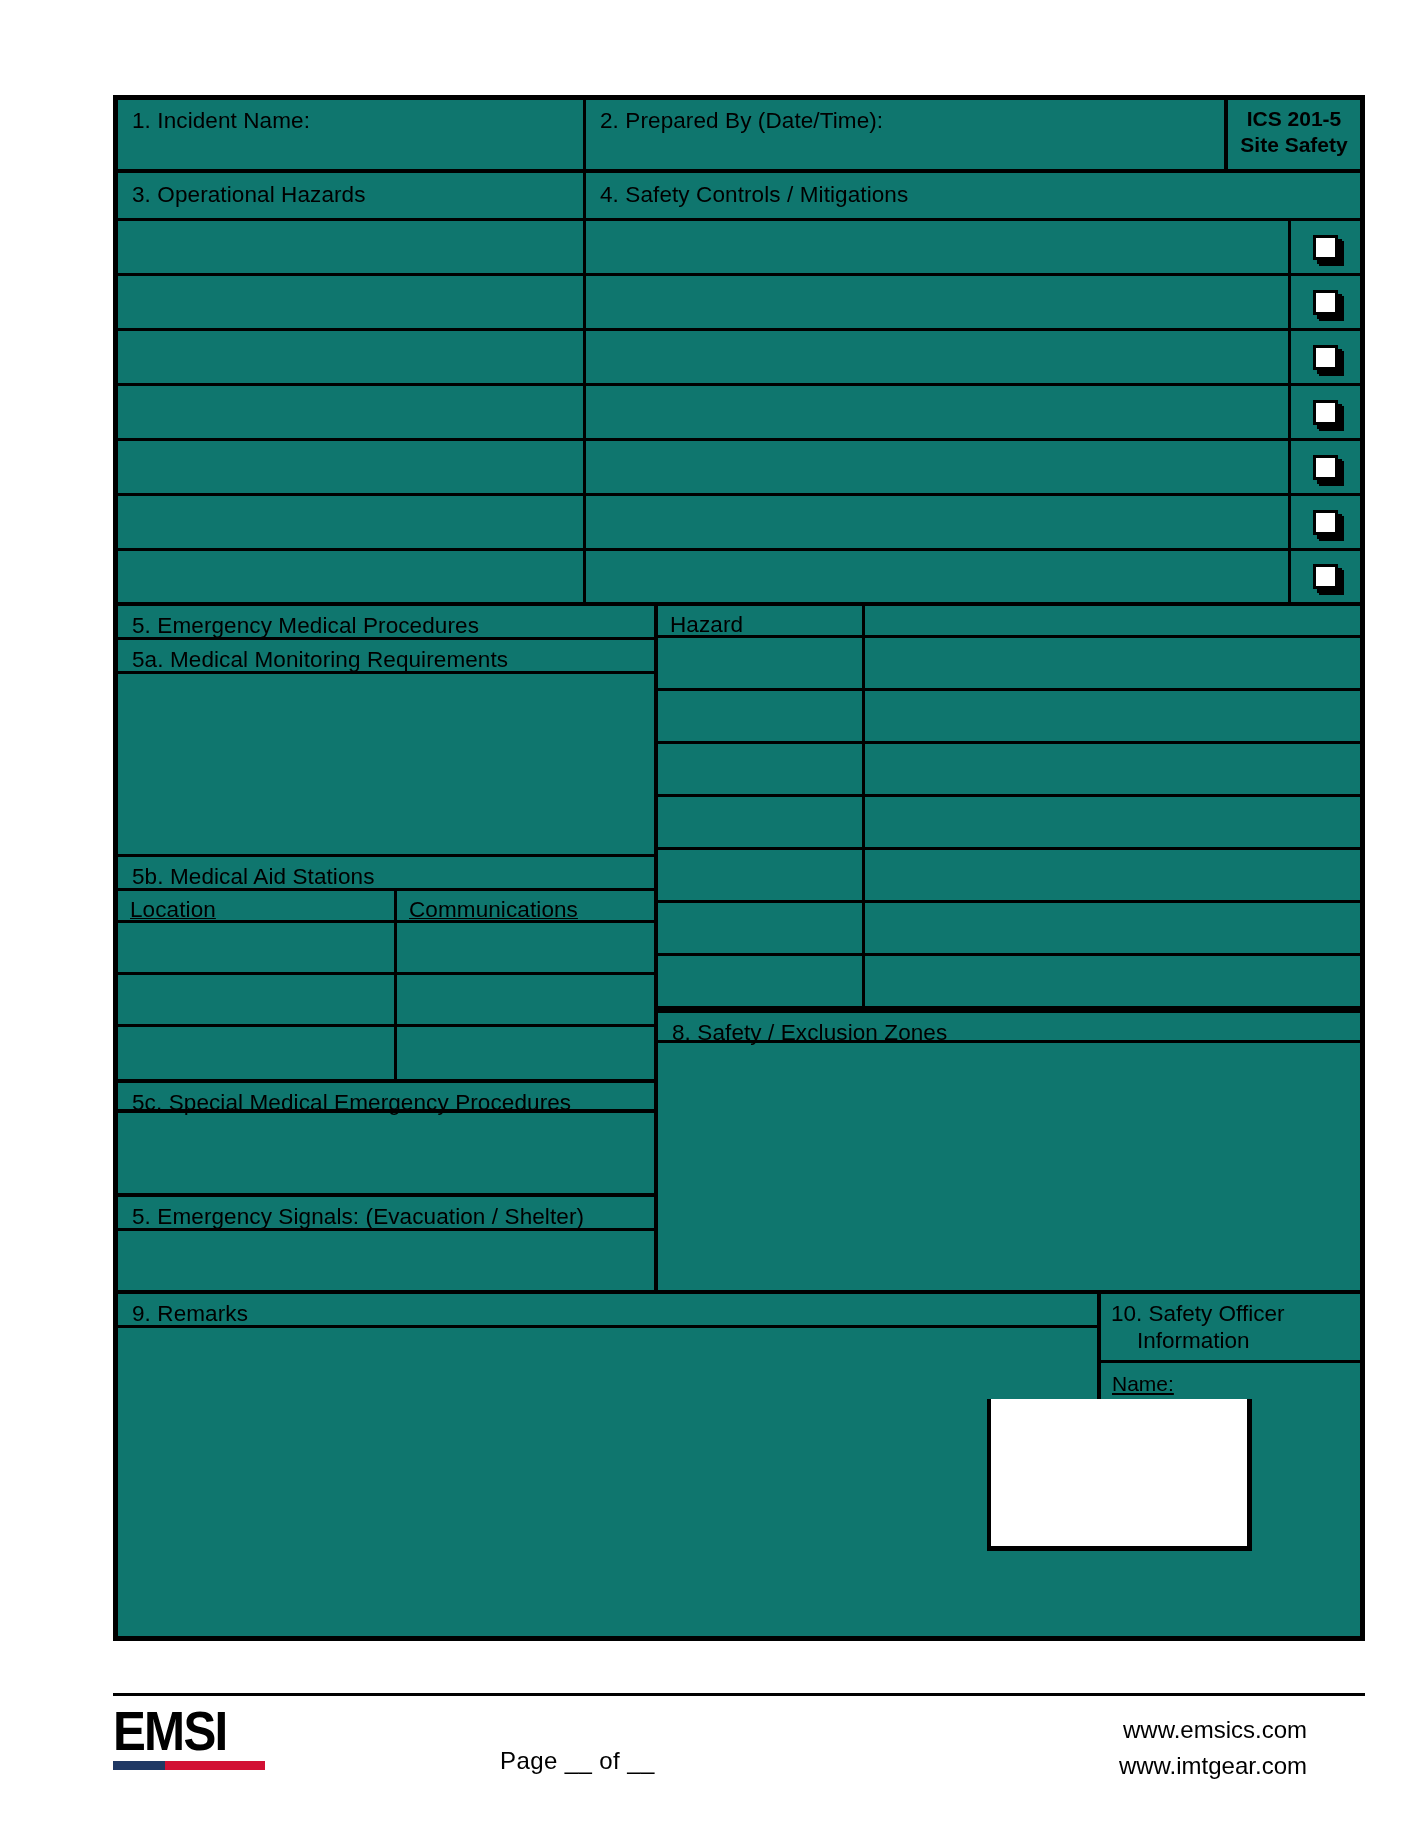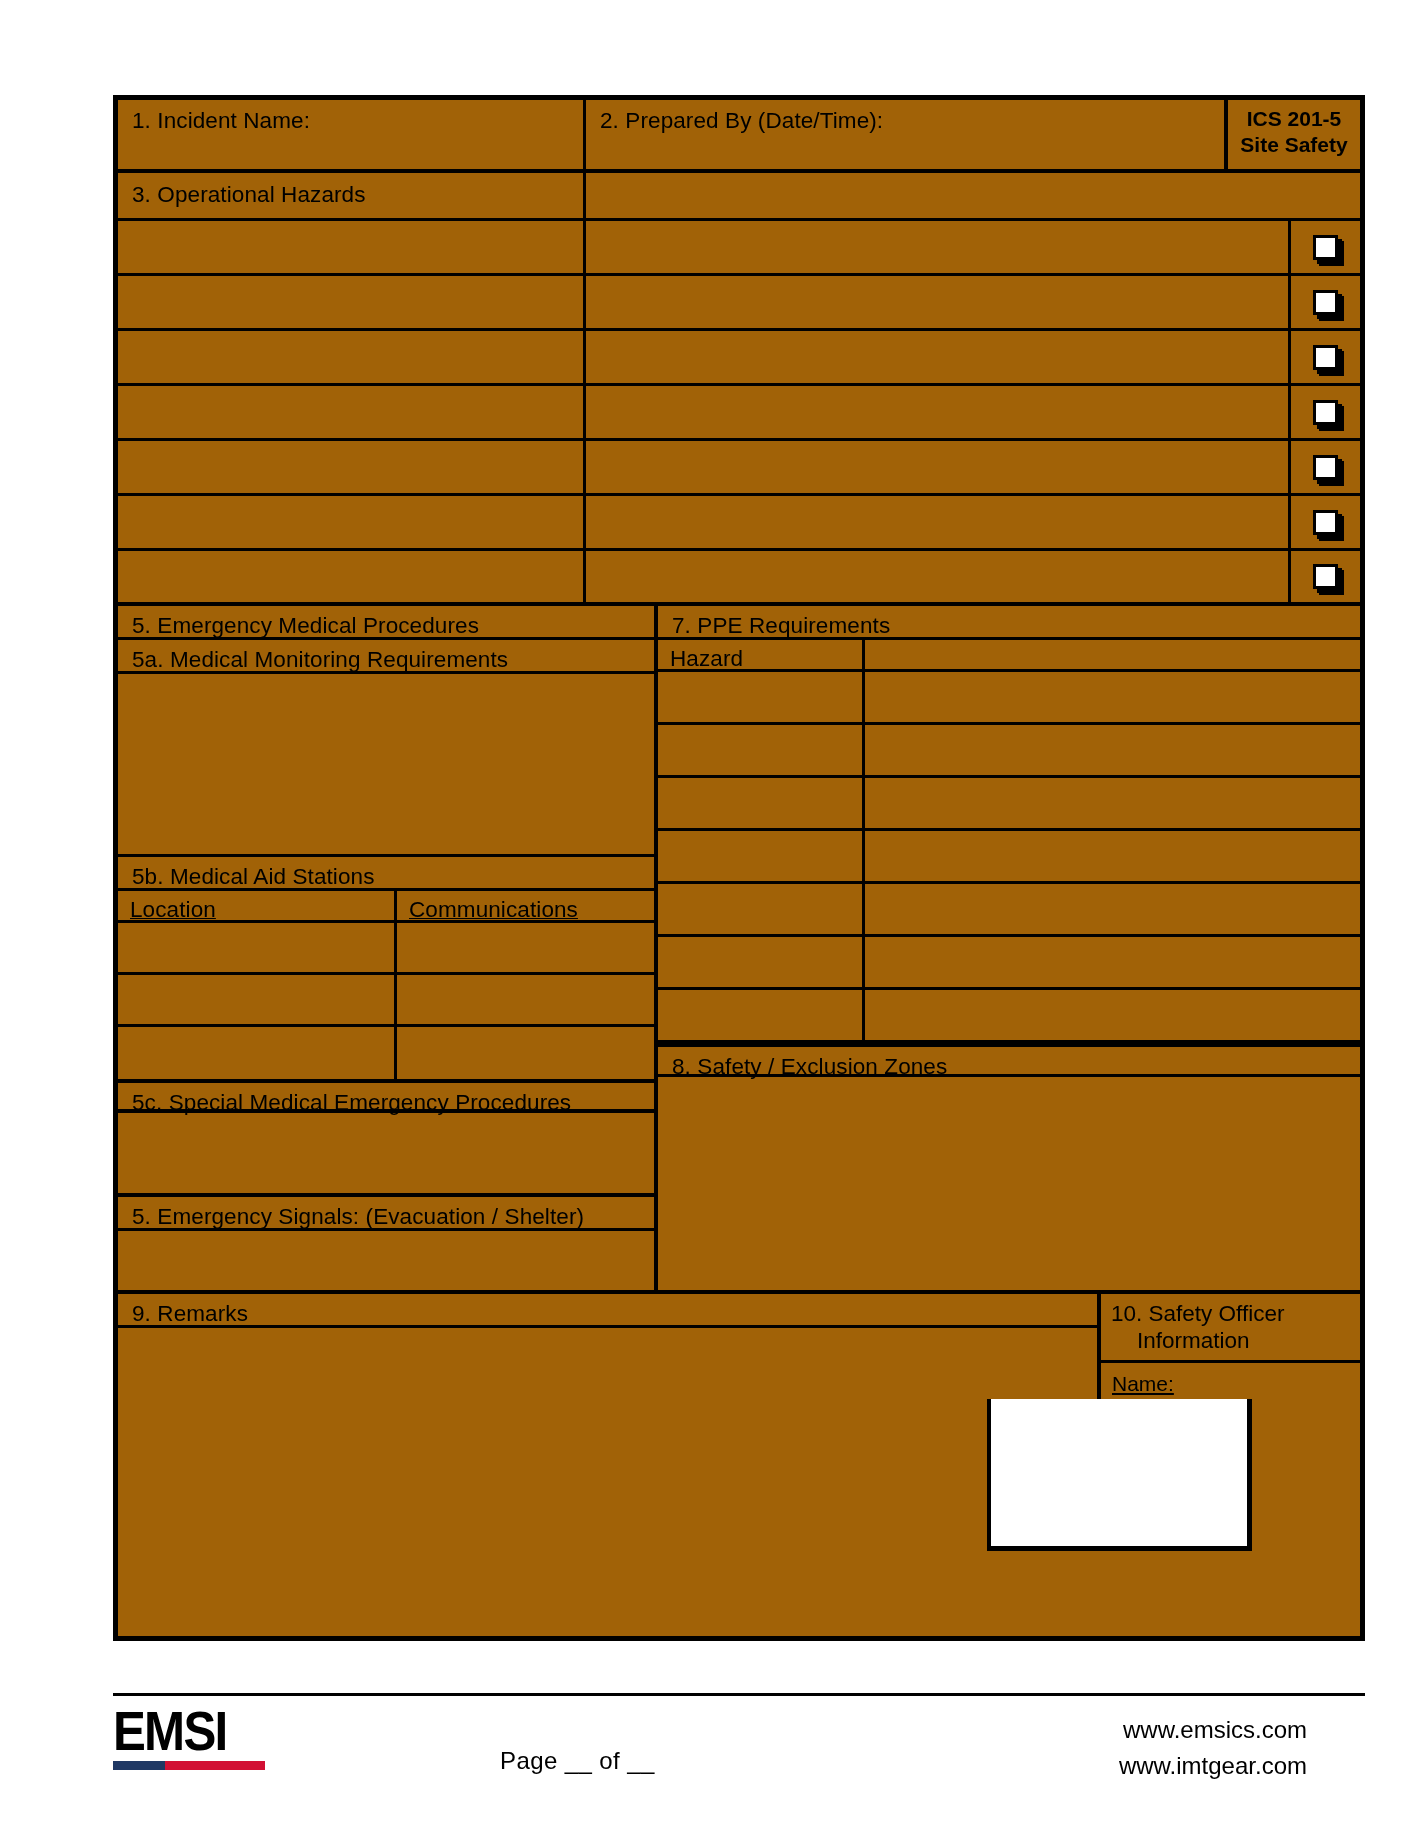--- a/index.html
+++ b/index.html
@@ -24,21 +24,21 @@
 
   
   .form-frame {
     position: absolute;
     left: 113px;
     top: 95px;
     width: 1252px;
     height: 1546px;
     box-sizing: border-box;
     border: 5px solid #000;
-    background: #a16207;
+    background: #0f766e;
   }
 
   .cell-text {
     font-size: 22.5px;
     line-height: 1.05;
     letter-spacing: 0.1px;
     white-space: nowrap;
   }
 
   
@@ -326,20 +326,23 @@
       <div class="r1-formid">
         <div>ICS 201-5</div>
         <div>Site Safety</div>
       </div>
     </div>
 
     <div class="sec34-head">
       <div class="h-left">
         <span class="cell-text">3.   Operational Hazards</span>
       </div>
+      <div class="h-right">
+        <span class="cell-text">4.   Safety Controls / Mitigations</span>
+      </div>
     </div>
 
     <div id="hazard-rows">
         <div class="hz-row">
           <div class="hz-hazard"></div>
           <div class="hz-control"></div>
           <div class="hz-check">
             <div class="chk-wrap">
               <div class="chk-shadow"></div>
               <div class="chk"></div>
@@ -458,23 +461,20 @@
 
         <div class="band band-h">
           <span class="cell-text">5. Emergency Signals: (Evacuation / Shelter)</span>
         </div>
 
         <div class="blank-area" style="flex:1;"></div>
       </div>
 
       <div class="mid-right">
 
-        <div class="band band-h">
-          <span class="cell-text">7.   PPE Requirements</span>
-        </div>
 
         <div class="ppe-row" style="height:32px;">
           <div class="ppe-a">
             <span class="cell-text">Hazard</span>
           </div>
         </div>
 
         <div id="ppe-rows">
             <div class="ppe-row" style="height: 53px;">
               <div class="ppe-a"></div>

